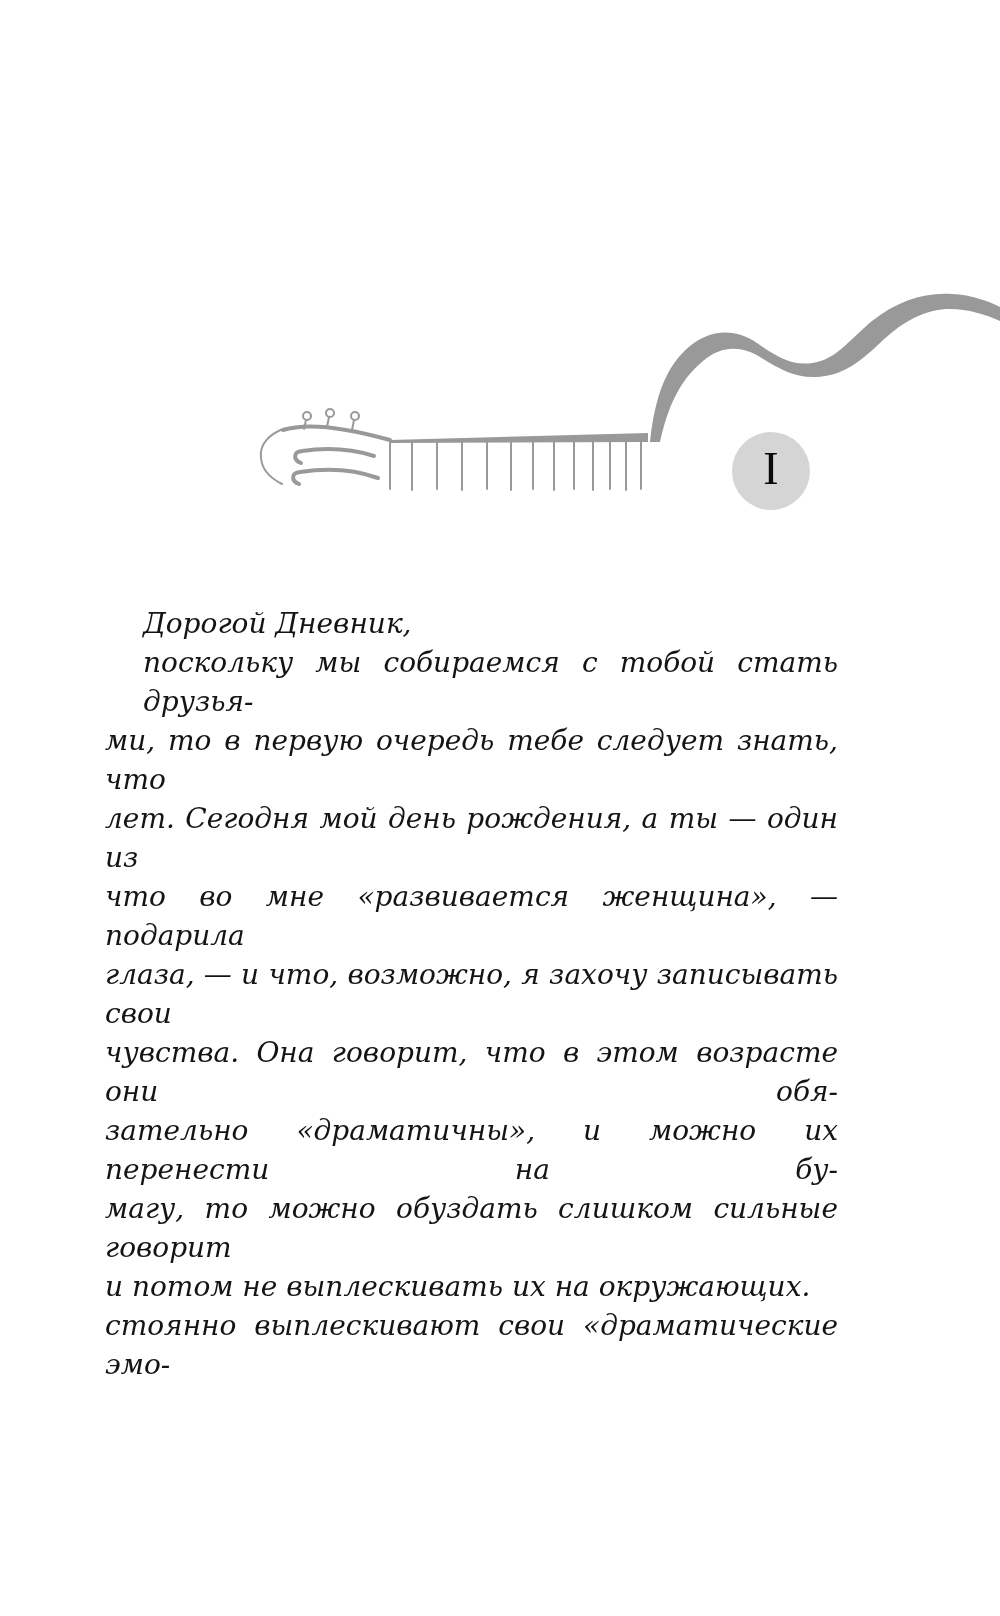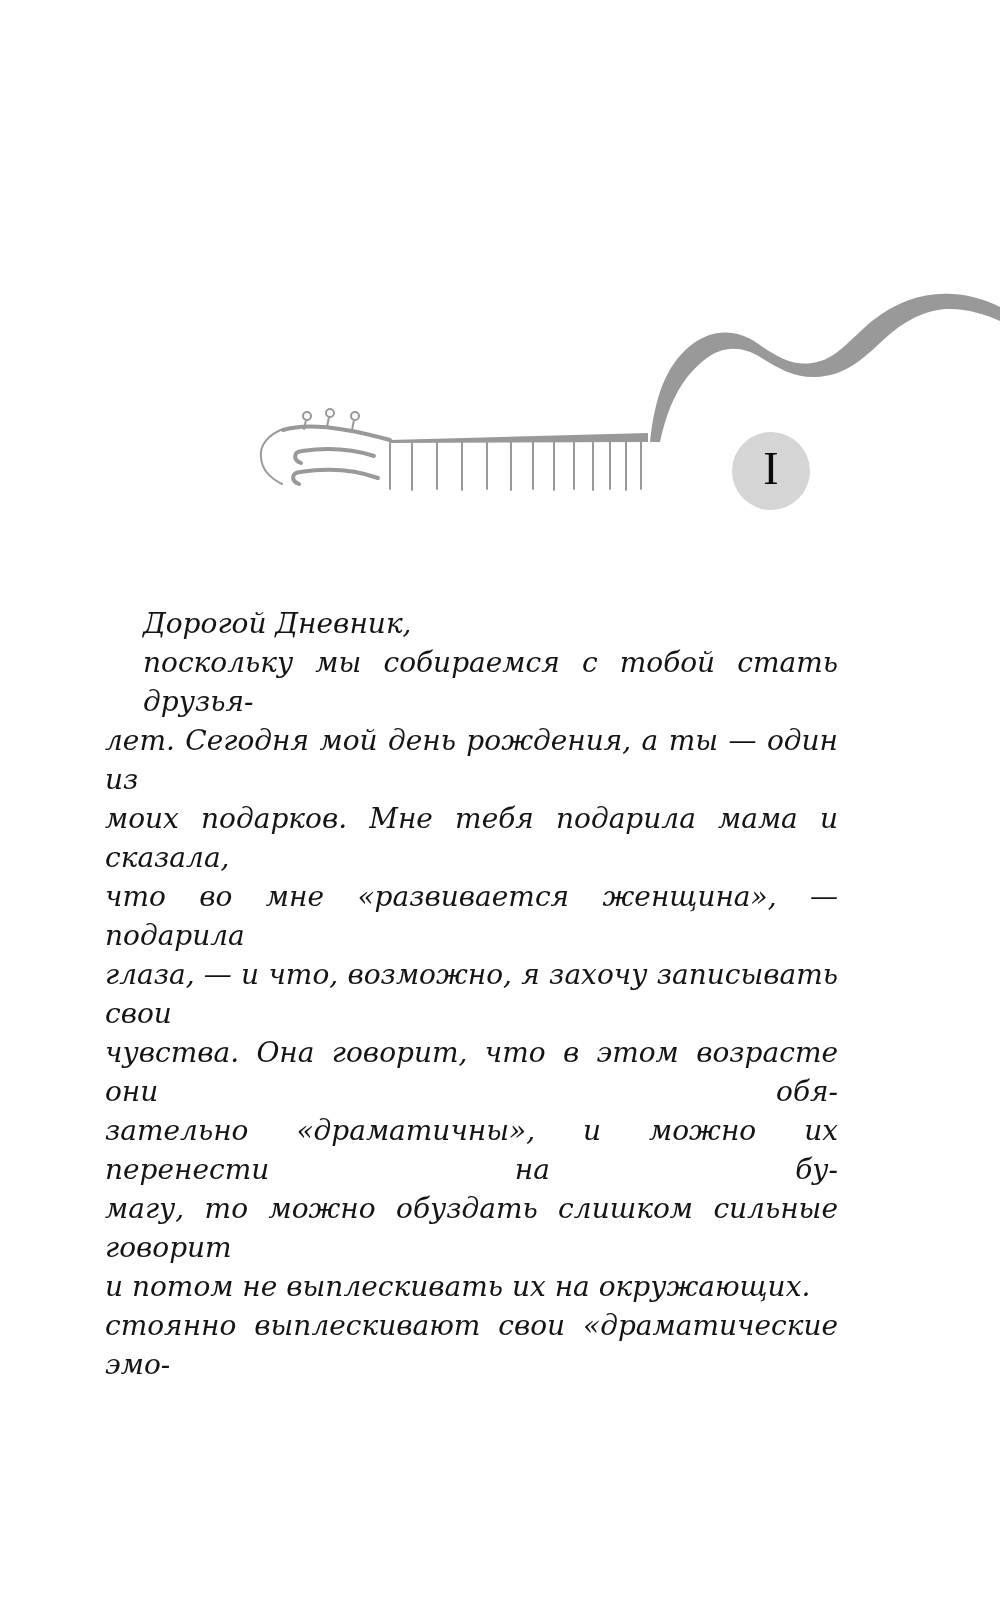--- a/index.html
+++ b/index.html
@@ -111,22 +111,22 @@
     </g>
   </svg>
 
   <div class="chapter-badge">
     <span class="numeral">I</span>
   </div>
 
   <div class="text-block">
       <div class="line no-j ind">Дорогой Дневник,</div>
       <div class="line ind">поскольку мы собираемся с тобой стать друзья-</div>
+      <div class="line">ми, то в первую очередь тебе следует знать, что</div>
       <div class="line">лет. Сегодня мой день рождения, а ты — один из</div>
-      <div class="line">моих подарков. Мне тебя подарила мама и сказала,</div>
       <div class="line">что во мне «развивается женщина», — подарила</div>
       <div class="line">глаза, — и что, возможно, я захочу записывать свои</div>
       <div class="line">чувства. Она говорит, что в этом возрасте они обя-</div>
       <div class="line">зательно «драматичны», и можно их перенести на бу-</div>
       <div class="line">магу, то можно обуздать слишком сильные говорит</div>
       <div class="line no-j">и потом не выплескивать их на окружающих.</div>
       <div class="line">стоянно выплескивают свои «драматические эмо-</div>
     </div>
 
 </div>

